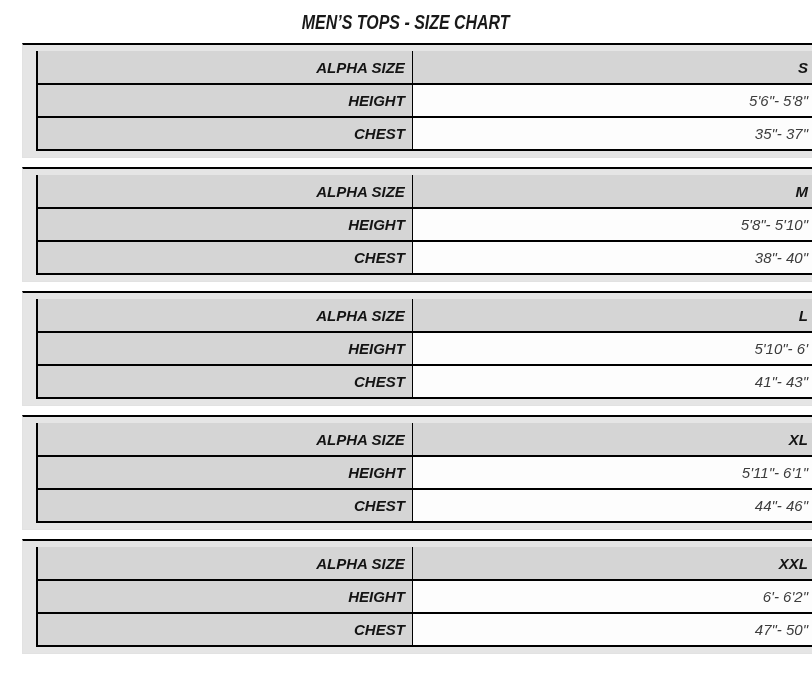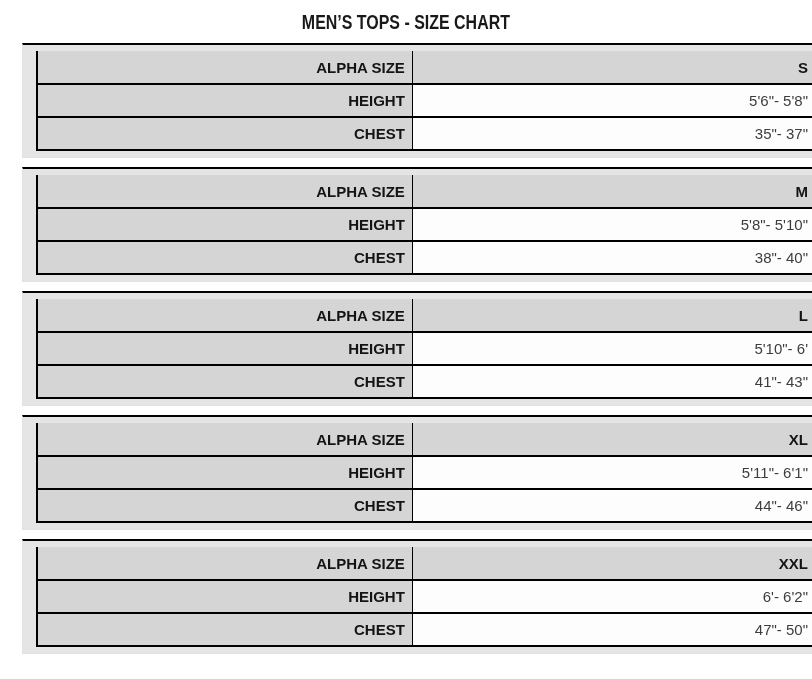--- a/index.html
+++ b/index.html
@@ -4,21 +4,21 @@
 <style>
   * { box-sizing: border-box; }
   html, body {
     margin: 0;
     padding: 0;
     background: #ffffff;
     width: 812px;
     height: 679px;
     font-family: "Liberation Sans", "DejaVu Sans", sans-serif;
   }
-  .page { width: 812px; height: 679px; overflow: hidden; background: #ffffff; }
+  .page { width: 812px; height: 679px; overflow: hidden; background: #ffffff; font-style: italic; }
 
   .header {
     height: 43px;
     display: flex;
     align-items: center;
     justify-content: center;
   }
   .title {
     display: inline-block;
     font-size: 21px;

